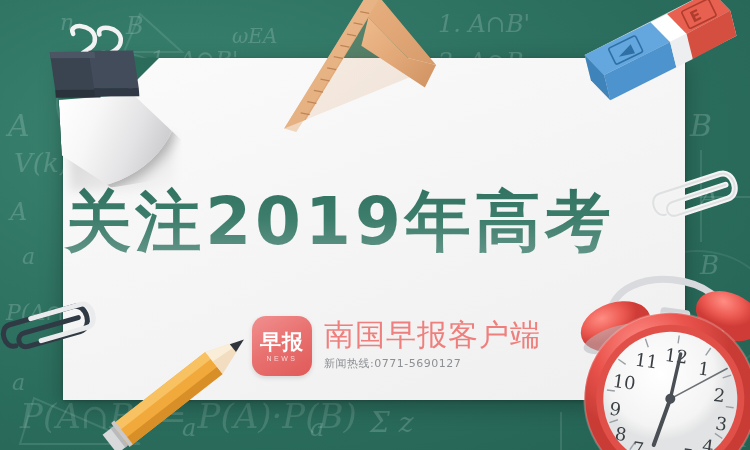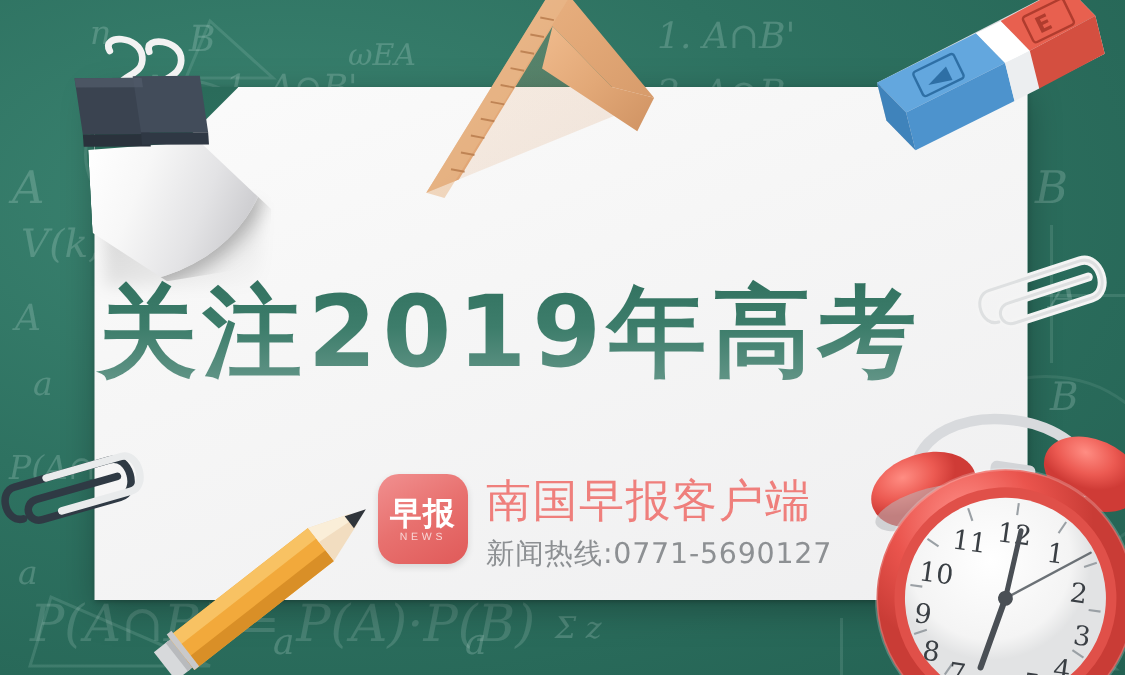--- a/index.html
+++ b/index.html
@@ -94,21 +94,21 @@
     margin-top:2px;font-family:"Liberation Sans",sans-serif;
   }
   #brand-text{display:flex;flex-direction:column;padding-top:2px;}
   #brand-name{
     color:#ef7f7c;font-size:30px;font-weight:400;letter-spacing:1px;
     line-height:34px;
     font-family:"DejaVu Sans","Liberation Sans",sans-serif;
     white-space:nowrap;
   }
   #brand-hotline{
-    color:#8d9093;font-size:19px;letter-spacing:0.5px;margin-top:4px;
+    color:#8d9093;font-size:11px;letter-spacing:0.5px;margin-top:4px;
     font-family:"DejaVu Sans","Liberation Sans",sans-serif;
     white-space:nowrap;
   }
 
   
   #binder-clip{position:absolute;left:38px;top:22px;width:110px;height:110px;}
   
   .obj{position:absolute;}
 </style>
 </head>
@@ -131,21 +131,21 @@
     <div class="chalk" style="left:14px;top:148px;font-size:26px;">V(k,n)</div>
     <div class="chalk" style="left:100px;top:40px;font-size:26px;">x</div>
     <div class="chalk" style="left:60px;top:10px;font-size:22px;">n</div>
     <div class="chalk" style="left:232px;top:24px;font-size:20px;">ωEA</div>
     <div class="chalk" style="left:126px;top:12px;font-size:24px;">B</div>
     <div class="chalk" style="left:10px;top:198px;font-size:24px;">A</div>
     <div class="chalk" style="left:22px;top:244px;font-size:22px;">a</div>
     <div class="chalk" style="left:6px;top:300px;font-size:22px;">P(A∩B) = P(A)·P(B)</div>
     <div class="chalk" style="left:12px;top:370px;font-size:22px;">a</div>
     <div class="chalk bold" style="left:20px;top:396px;font-size:34px;">P(A∩B) = P(A)·P(B)</div>
-    <div class="chalk" style="left:370px;top:406px;font-size:20px;">Σ z</div>
+    <div class="chalk" style="left:370px;top:406px;font-size:28px;">Σ z</div>
     <div class="chalk" style="left:690px;top:108px;font-size:30px;">B</div>
     <div class="chalk" style="left:700px;top:182px;font-size:26px;">A</div>
     <div class="chalk" style="left:700px;top:250px;font-size:26px;">B</div>
     <div class="chalk" style="left:704px;top:400px;font-size:26px;">A</div>
     <div class="chalk" style="left:182px;top:414px;font-size:24px;">a</div>
     <div class="chalk" style="left:310px;top:414px;font-size:24px;">a</div>
 
     <div class="chalk-line" style="left:676px;top:196px;width:74px;height:2px;"></div>
     <div class="chalk-line" style="left:700px;top:150px;width:2px;height:92px;"></div>
     <div class="chalk-line" style="left:560px;top:412px;width:2px;height:38px;"></div>

